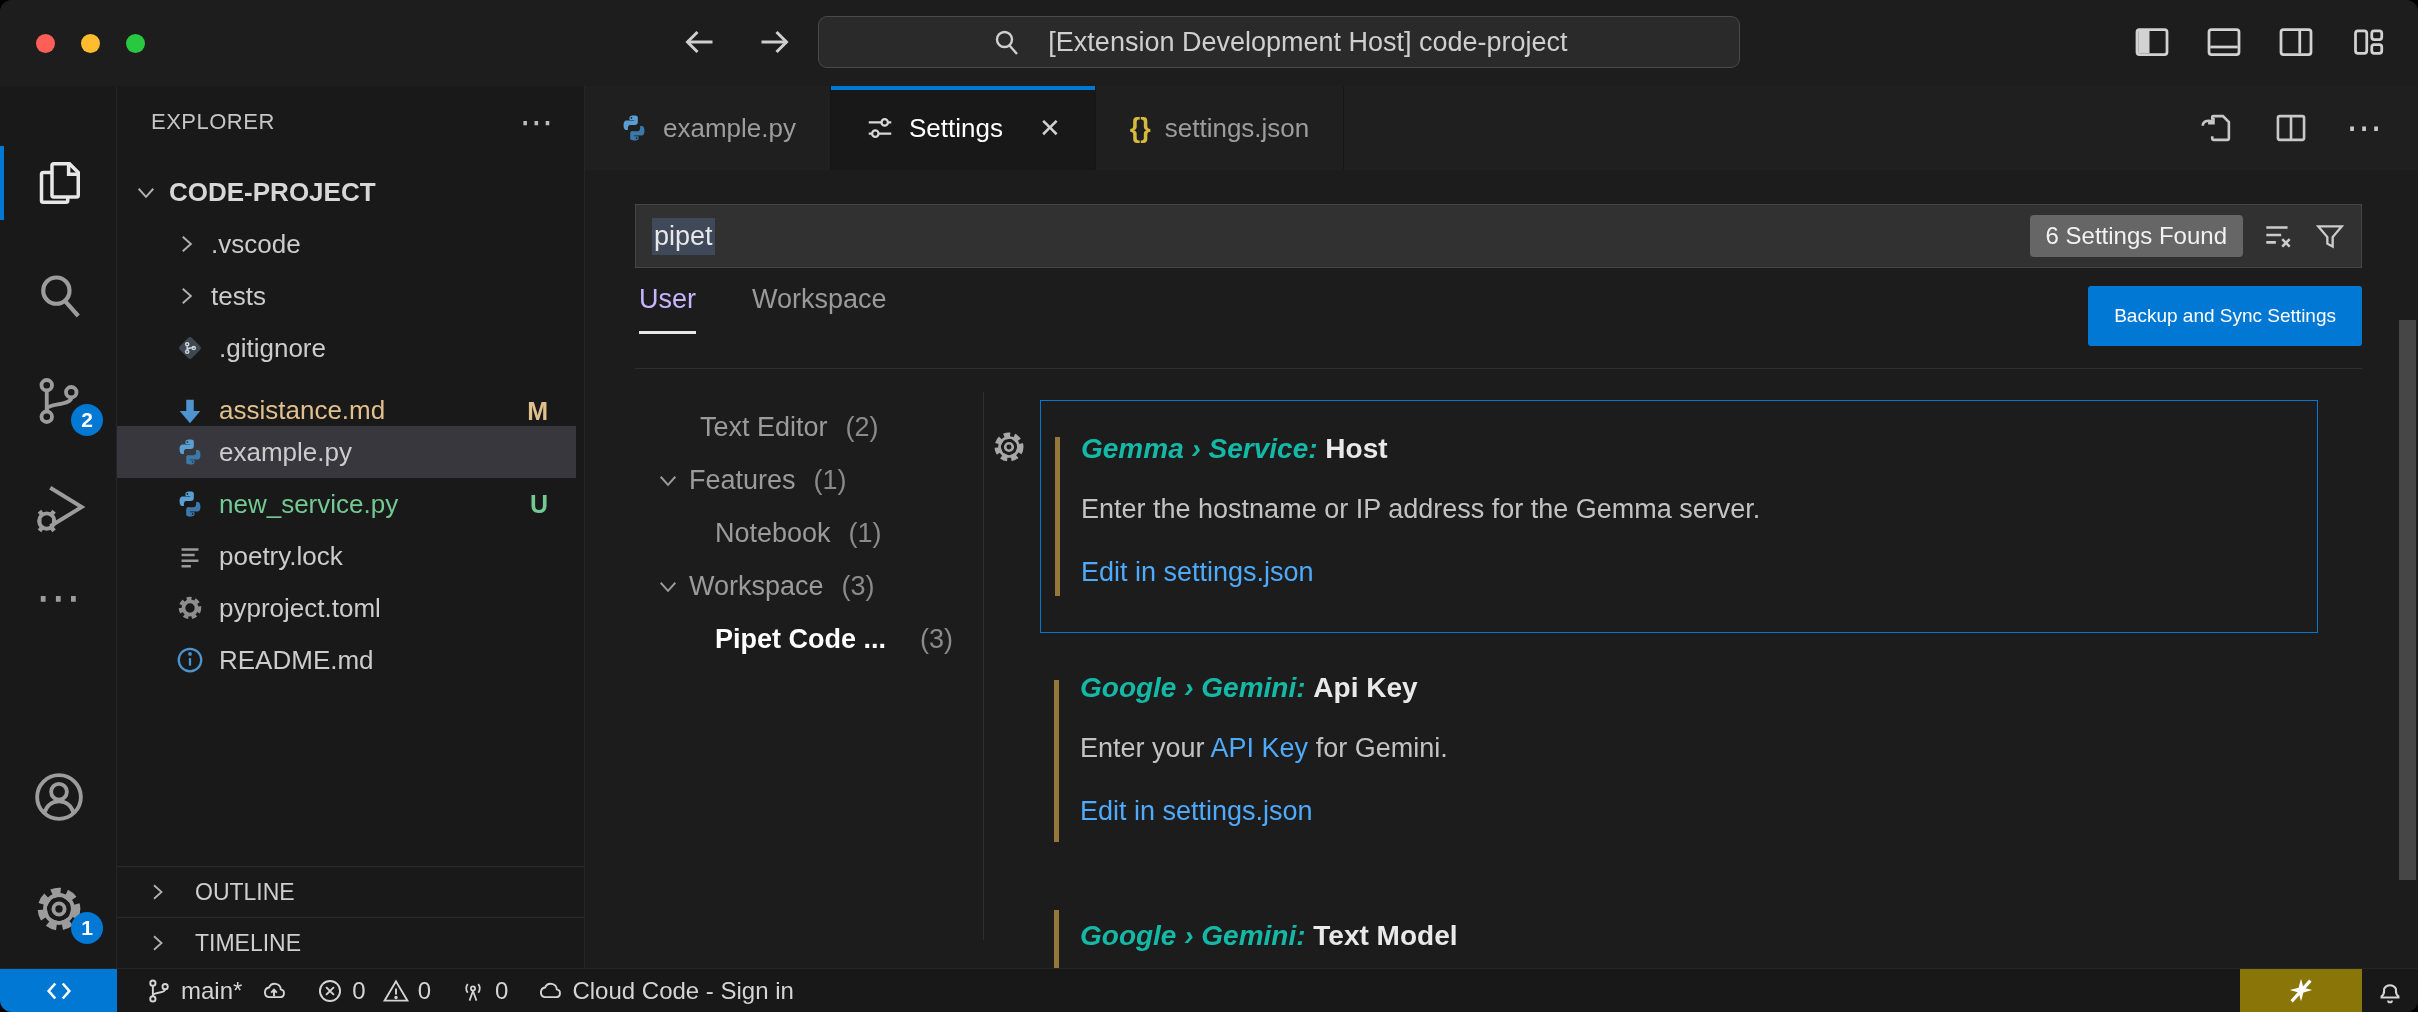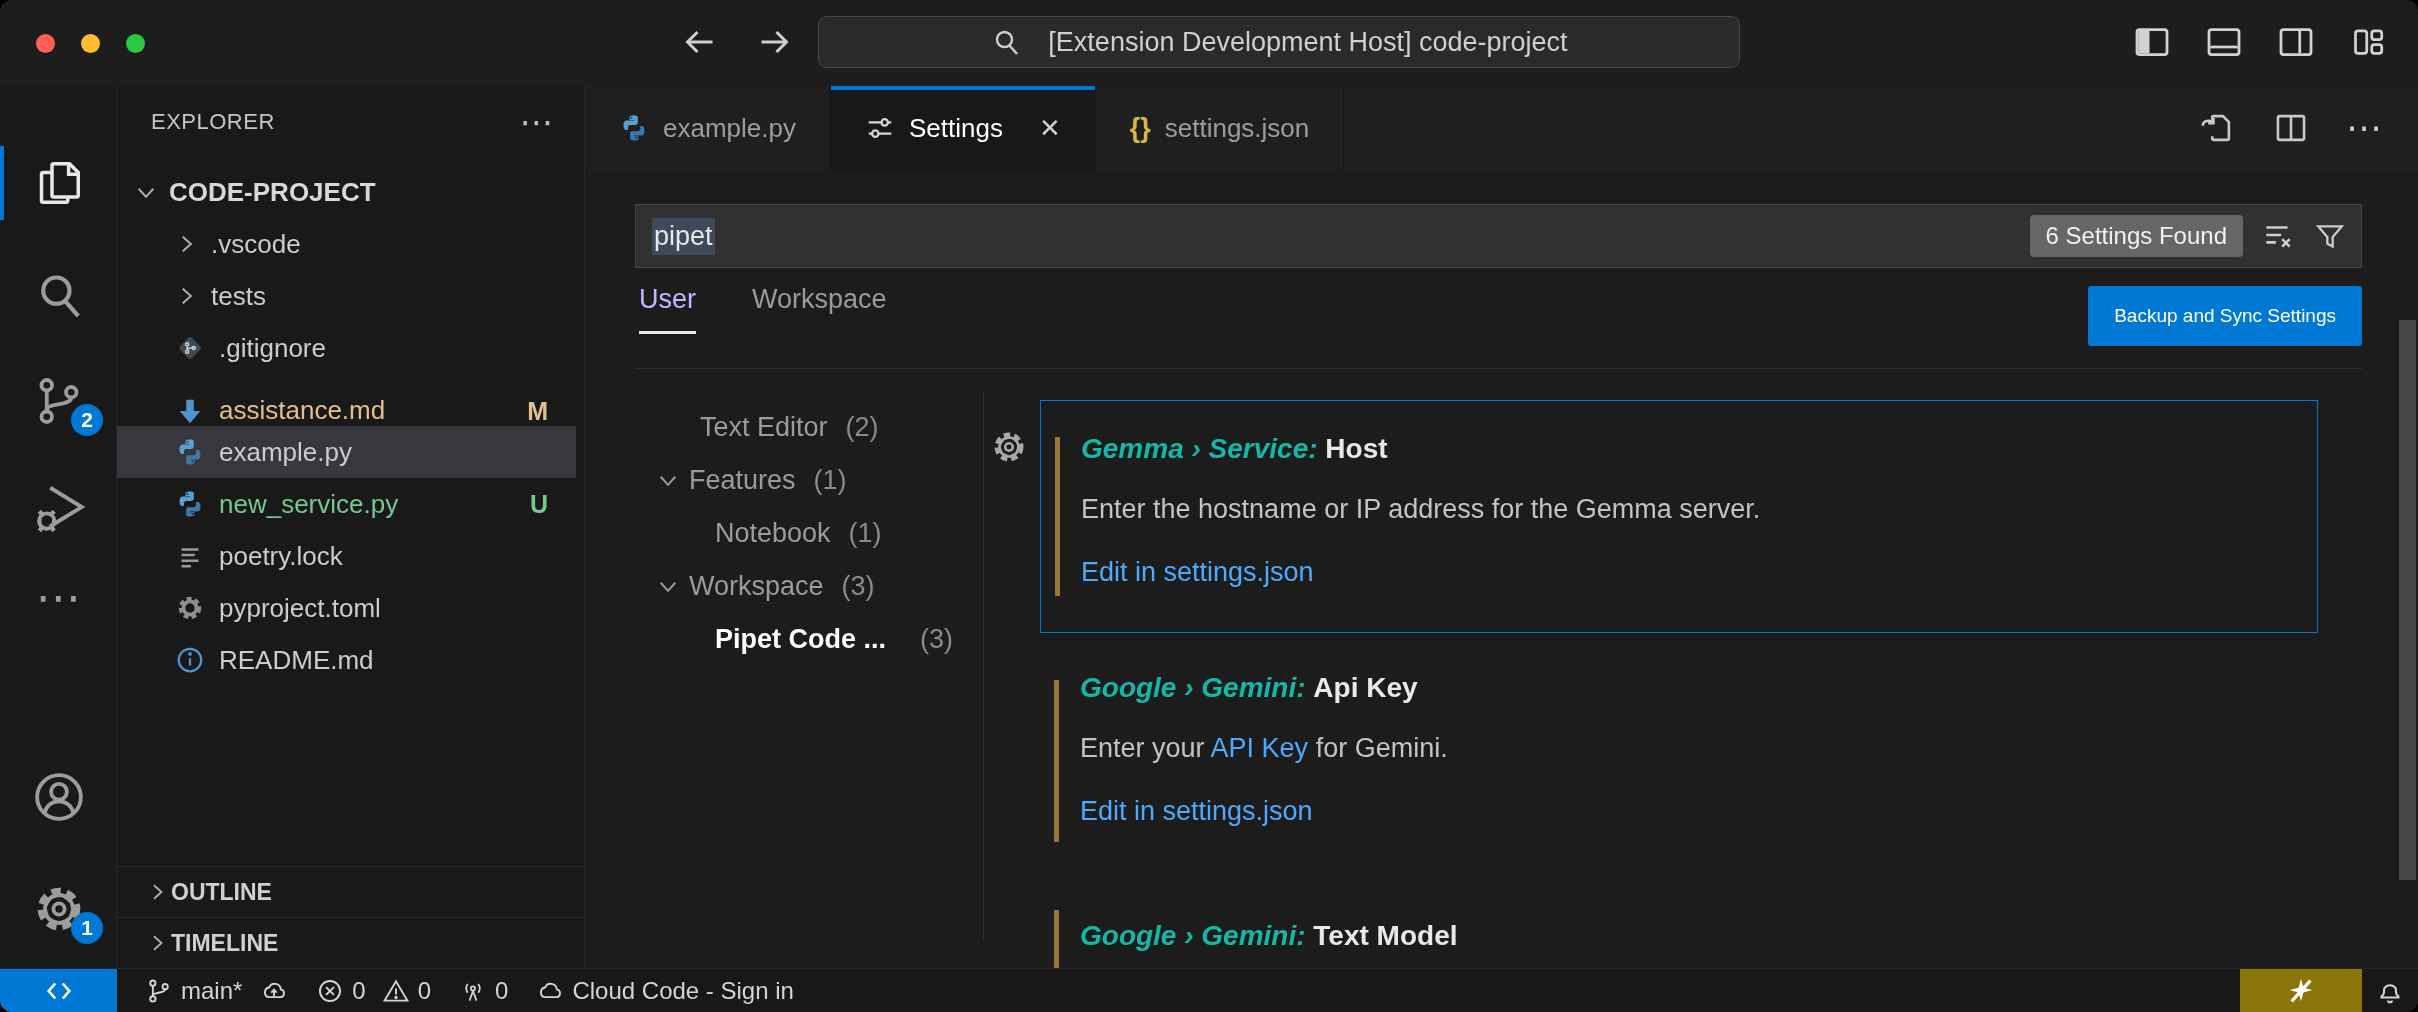--- a/index.html
+++ b/index.html
@@ -39,22 +39,22 @@
   .row { height:52px; display:flex; align-items:center; color:#cccccc; padding-right:28px; }
   .row .chev { width:26px; height:26px; flex:none; color:#b0b0b0; }
   .row .ficon { width:30px; height:30px; flex:none; margin-right:14px; }
   .row .badge-ltr { margin-left:auto; font-weight:bold; font-size:25px; }
   .row.root { padding-left:16px; font-weight:bold; color:#d7d7d7; gap:10px; }
   .row.folder { padding-left:56px; gap:12px; }
   .row.file { padding-left:58px; }
   .row.selected { background:#37373d; }
   .c-mod { color:#e2c08d;align-items:flex-end; } .c-new { color:#73c991; }
   .bottom-sections { position:absolute; left:0; right:0; bottom:0; }
-  .sec { height:51px; border-top:1px solid #2b2b2b; display:flex; align-items:center; gap:2px; padding-left:28px;
-    font-weight:bold; font-size:23px; color:#cfcfcf; }
+  .sec { height:51px; border-top:1px solid #2b2b2b; display:flex; align-items:center; gap:26px; padding-left:28px;
+    font-weight:normal; font-size:23px; color:#cfcfcf; }
   .sec .chev { width:24px; height:24px; color:#b0b0b0; }
 
   
   .editor { flex:1; display:flex; flex-direction:column; min-width:0; }
   .tabbar { height:84px; background:#1f1f1f; display:flex; align-items:stretch; flex:none; position:relative; }
   .tab { display:flex; align-items:center; gap:14px; padding:0 34px; font-size:26px; color:#9d9d9d;
     border-right:1px solid #161616; position:relative; }
   .tab .ficon { width:30px; height:30px; }
   .tab.active { background:#181818; color:#ffffff; }
   .tab.active::before { content:""; position:absolute; top:0; left:0; right:0; height:4px; background:#0078d4; }

